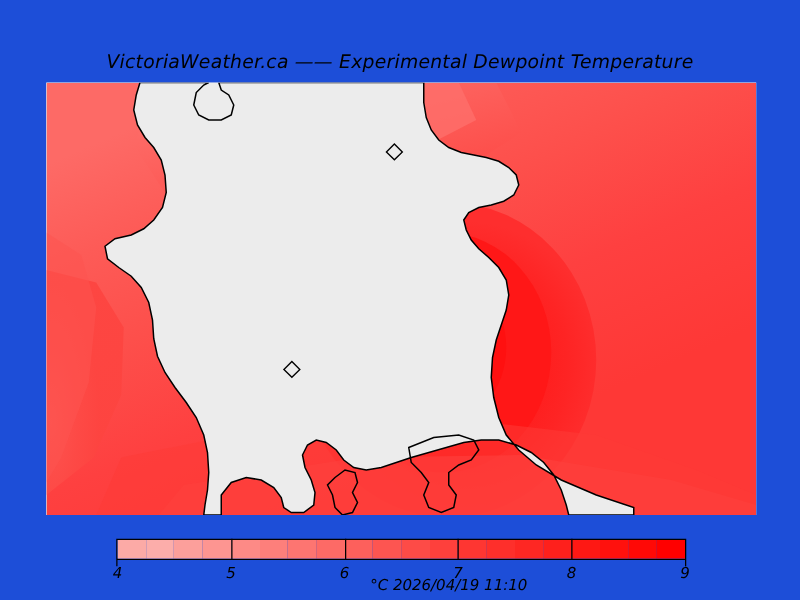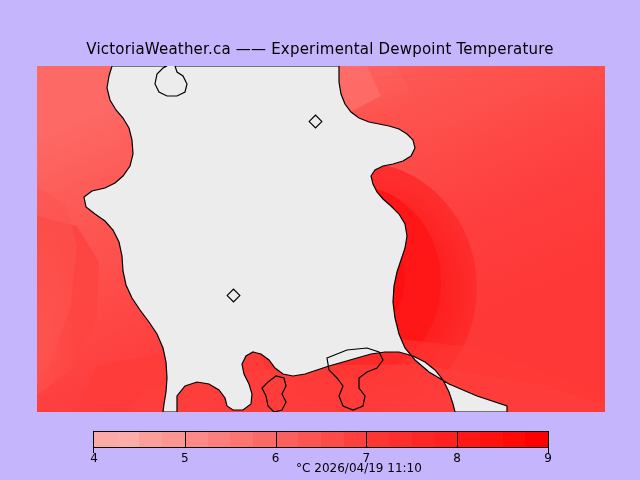--- a/index.html
+++ b/index.html
@@ -4,23 +4,24 @@
 <style>
   html, body {
     margin: 0;
     padding: 0;
     background: #ffffff;
   }
   #page {
     position: relative;
     width: 640px;
     height: 480px;
-    background: #c4b5fd;
+    background: #1d4ed8;
     font-family: "DejaVu Sans", sans-serif;
     overflow: hidden;
+    font-style: italic;
   }
 
   
   #title {
     position: absolute;
     left: 0;
     top: 40px;
     width: 640px;
     text-align: center;
     font-family: "DejaVu Sans", sans-serif;

